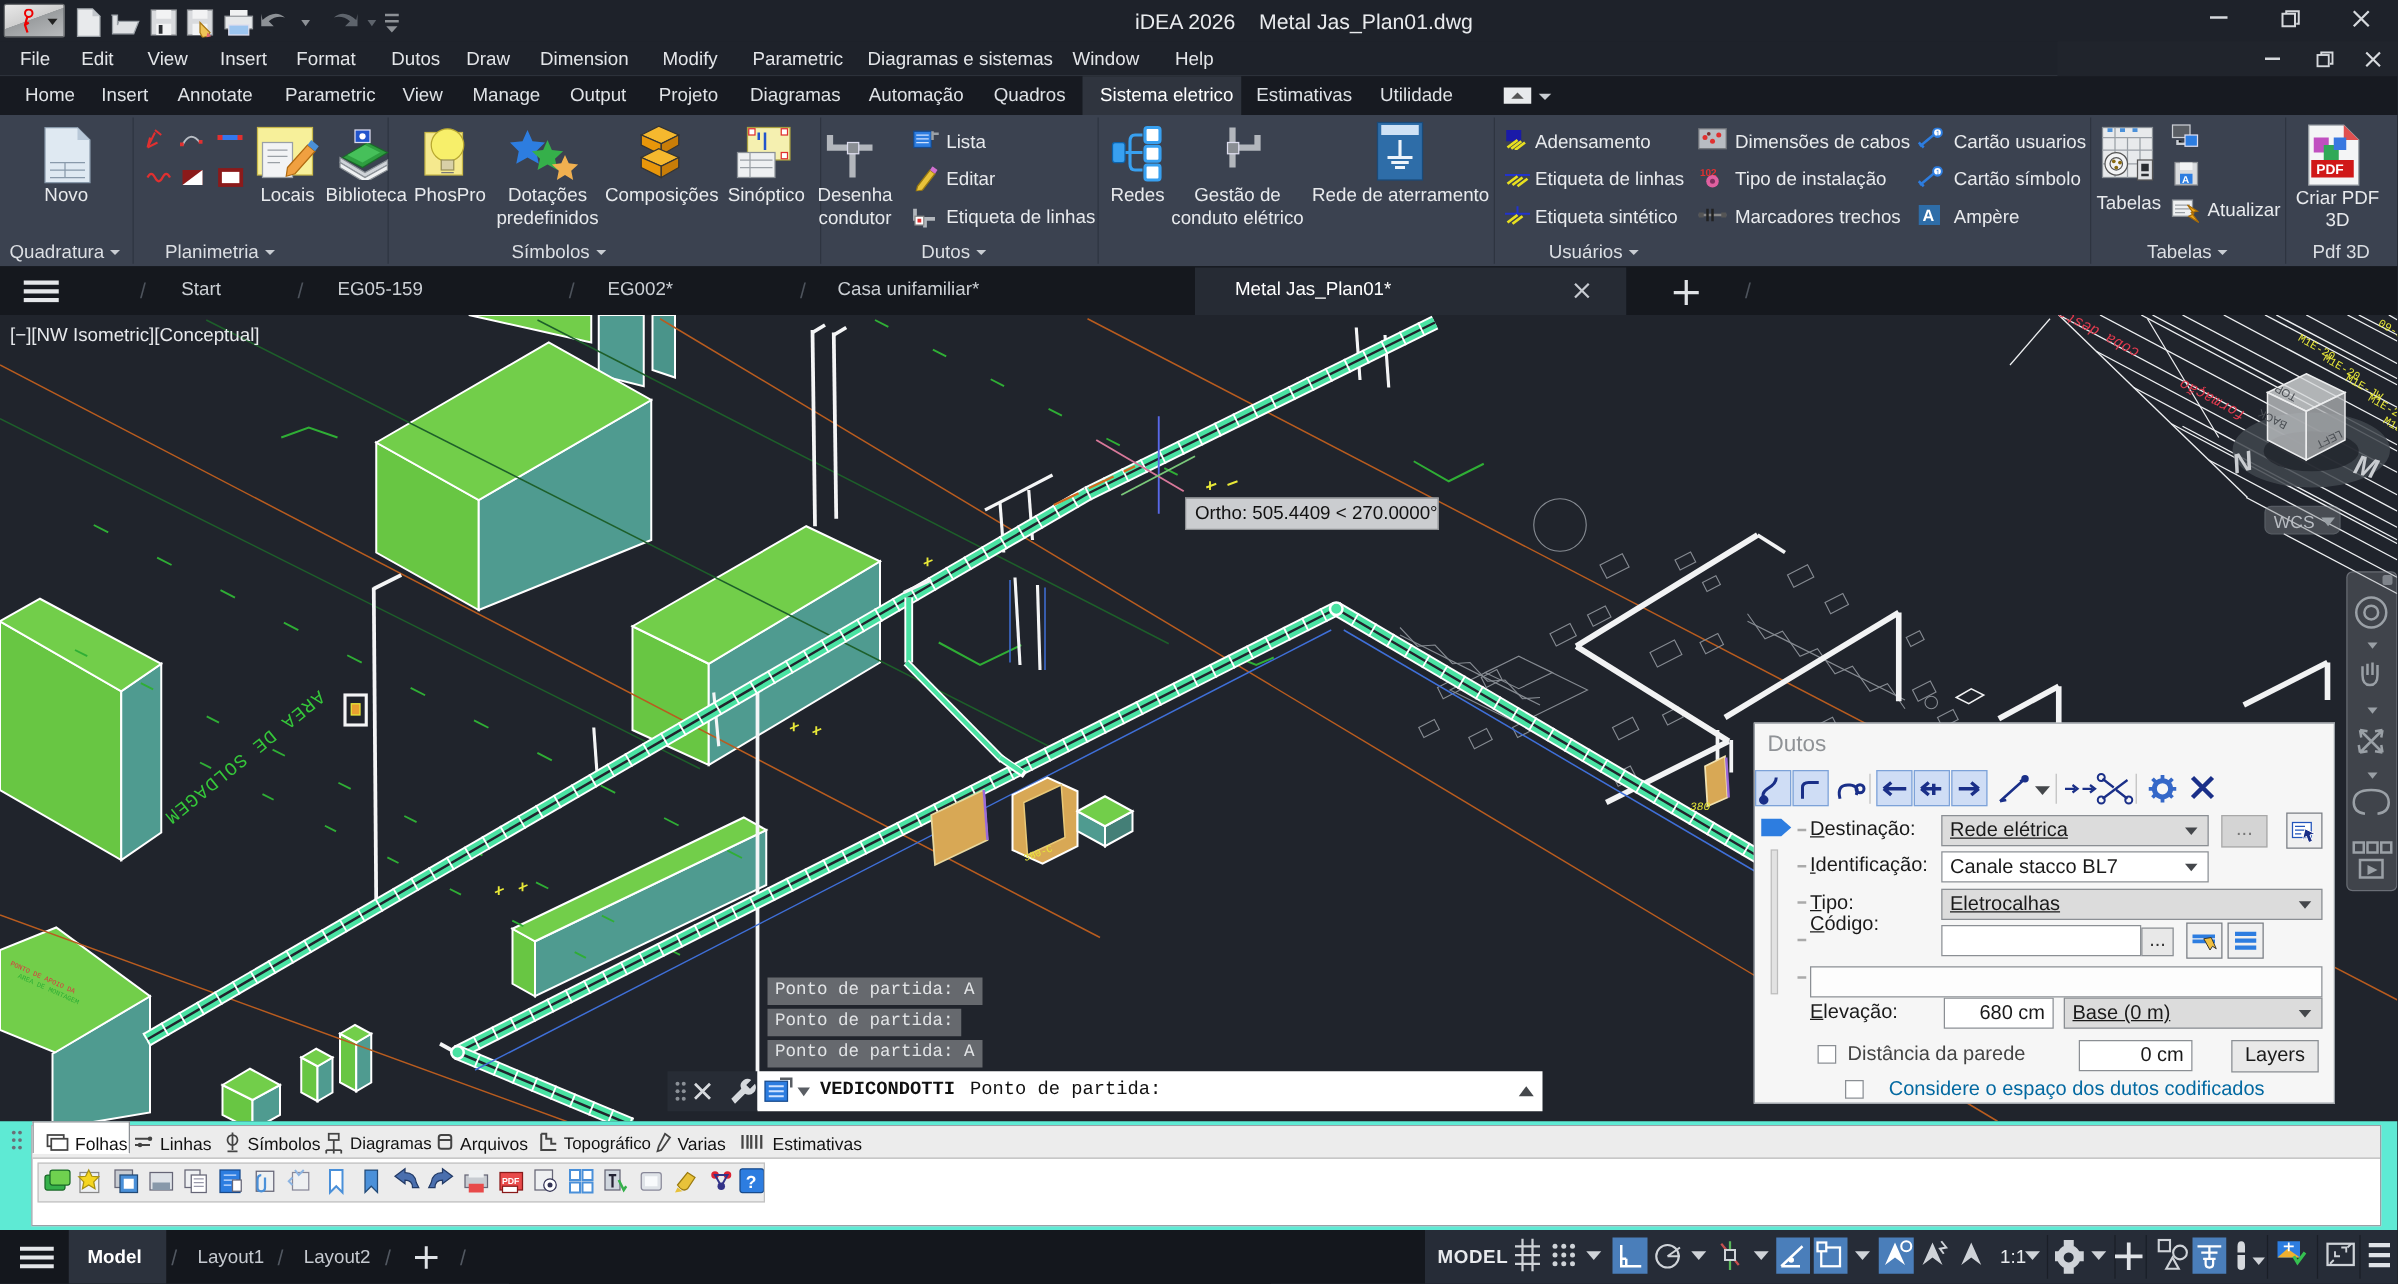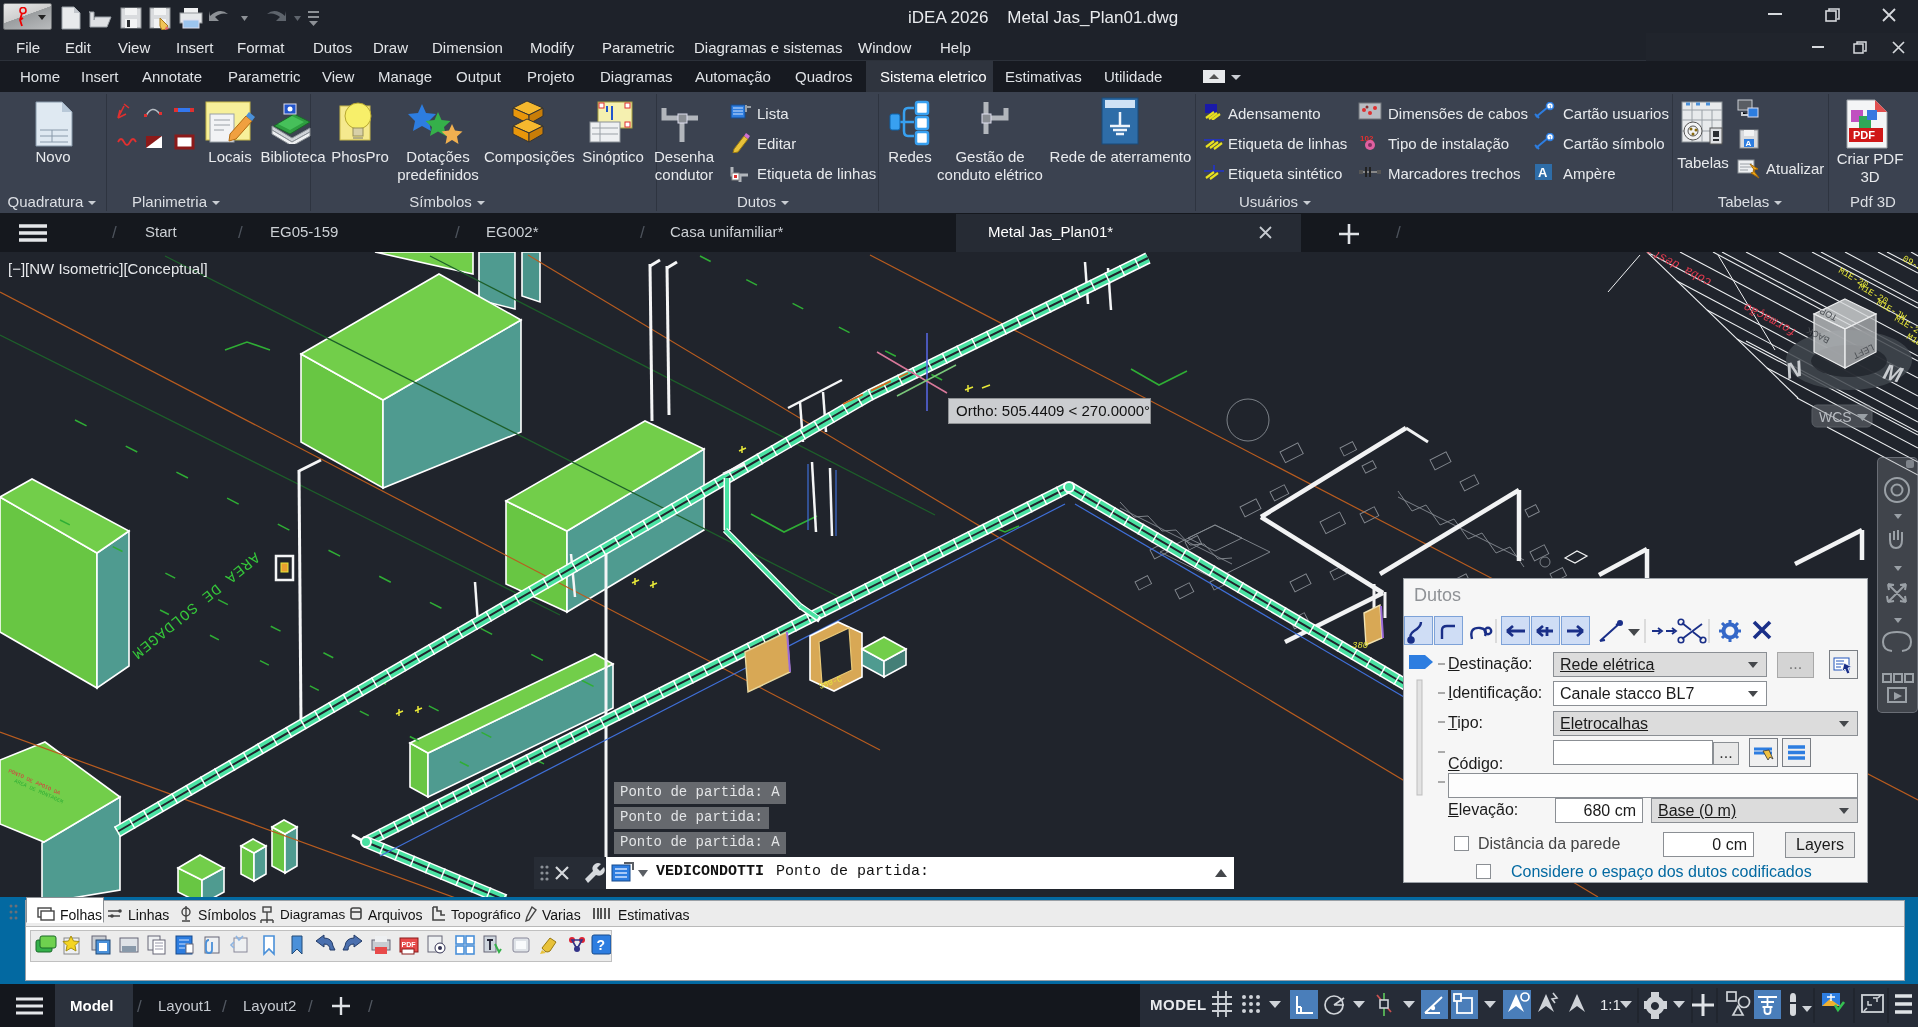--- a/index.html
+++ b/index.html
@@ -65,21 +65,21 @@
   .tbtn.on { background:#cfddf5; border:1px solid #7da2d8; }
   .fld { position:absolute; height:25px; border:1px solid #8b8f94; background:#fff; line-height:23px; padding-left:6px; }
   .fld.grey { background:#dcdcdc;text-decoration:underline; }
   .combo-car { position:absolute; width:0; height:0; border-left:5px solid transparent;
      border-right:5px solid transparent; border-top:6px solid #44474b; }
   .lblrow { position:absolute; left:44px; }
   .lblrow u { text-decoration:underline; }
   .cbx { position:absolute; width:15px; height:15px; background:#fff; border:1px solid #8b8f94; }
 
   
-  #bpanel { position:absolute; left:0; top:897px; width:1918px; height:87px; background:#0369a1; }
+  #bpanel { position:absolute; left:0; top:897px; width:1918px; height:87px; background:#5eead4; }
   #bpanel .white { position:absolute; left:25px; top:3px; width:1880px; height:81px; background:#ffffff;
      border:1px solid #9aa0a6; }
   #bpanel .tabstrip { position:absolute; left:26px; top:4px; width:1878px; height:26px; background:#ececec;
      border-bottom:1px solid #b9b9b9; }
   .btab { position:absolute; top:0; height:26px; border-right:1px solid #c4c4c4; color:#111; font-size:14px; }
   .btab.active { background:#fff; border:1px solid #8b8f94; border-bottom:1px solid #fff; }
   #iconstrip { position:absolute; left:30px; top:33px; width:582px; height:32px; background:#ececec;
      border:1px solid #c0c0c0; }
 
   
@@ -747,21 +747,21 @@
             <path d="M6 10 h8 M6 13 h8 M6 16 h5" stroke="#2255bb"></path>
             <path d="M14 12 l8 4 -4 1 2 5 -3 1 -2 -5 -3 3 z" fill="#1a2f88" stroke="#fff" stroke-width="0.8"></path>
           </svg>
       </div>
       <div class="lblrow" style="top:105px;"><u>I</u>dentificação:</div>
       <div class="fld" style="left:149px;top:102px;width:214px;">Canale stacco BL7</div>
       <div class="combo-car" style="left:344px;top:112px;"></div>
       <div class="lblrow" style="top:135px;"><u>T</u>ipo:</div>
       <div class="fld grey" style="left:149px;top:132px;width:305px;">Eletrocalhas</div>
       <div class="combo-car" style="left:435px;top:142px;"></div>
-      <div class="lblrow" style="top:176px;"><u>C</u>ódigo:</div>
+      <div class="lblrow" style="top:152px;"><u>C</u>ódigo:</div>
       <div class="fld" style="left:149px;top:161px;width:160px;"></div>
       <div style="position:absolute;left:309px;top:163px;width:26px;height:23px;background:#e8e8e8;border:1px solid #8b8f94;color:#333;text-align:center;line-height:19px;">...</div>
       <div style="position:absolute;left:345px;top:159px;width:29px;height:29px;background:#f0f0f0;border:1px solid #7a7e84;">
         <svg width="27" height="27">
             <path d="M4 10 h18 m-18 4 h18" stroke="#2d7de0" stroke-width="3"></path>
             <path d="M13 12 l5 9 2 -3 3 2 -4 -9 z" fill="#f0c040" stroke="#333" stroke-width="0.8"></path>
           </svg>
       </div>
       <div style="position:absolute;left:378px;top:159px;width:29px;height:29px;background:#f0f0f0;border:1px solid #7a7e84;">
         <svg width="27" height="27">

